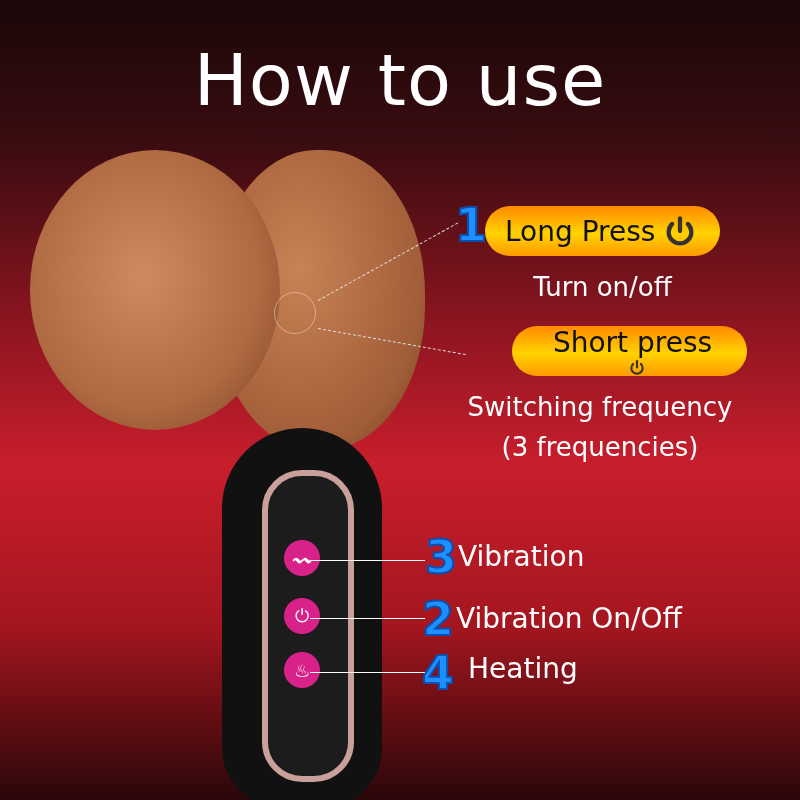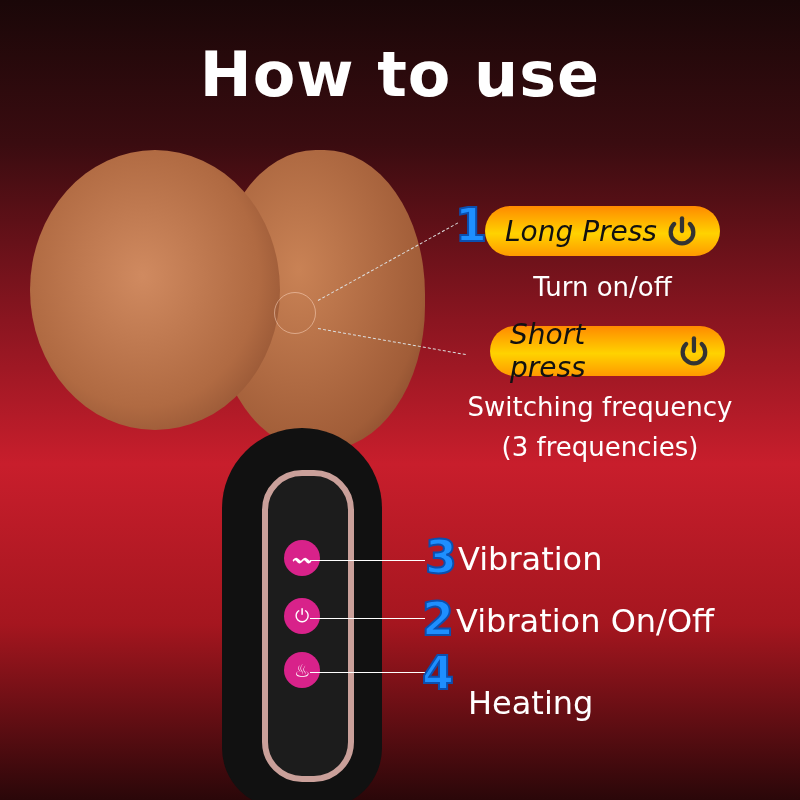--- a/index.html
+++ b/index.html
@@ -1,35 +1,35 @@
 <!DOCTYPE html>
 <html><head>
 <meta charset="utf-8">
 <style>
   html,body{margin:0;padding:0;}
   body{width:800px;height:800px;overflow:hidden;position:relative;
     background:linear-gradient(180deg,#1a0708 0%,#3a0c10 18%,#8a1520 40%,#c81e2c 58%,#a5161f 78%,#2a0709 100%);
     font-family:"DejaVu Sans","Liberation Sans",sans-serif;color:#fff;}
-  .title{position:absolute;top:38px;left:0;width:100%;text-align:center;font-size:62px;font-weight:700;letter-spacing:1px;}
+  .title{position:absolute;top:38px;left:0;width:100%;text-align:center;font-size:72px;font-weight:400;letter-spacing:1px;}
   .device-top{position:absolute;left:30px;top:150px;width:250px;height:280px;border-radius:50%;
     background:radial-gradient(ellipse at 45% 45%,#d08a60 0%,#b06a42 60%,#7a4026 100%);}
   .device-top2{position:absolute;left:215px;top:150px;width:210px;height:300px;border-radius:48%;
     background:radial-gradient(ellipse at 40% 40%,#c98255 0%,#a15d38 70%,#6d3620 100%);}
   .btn-spot{position:absolute;left:274px;top:292px;width:40px;height:40px;border-radius:50%;border:1px solid rgba(255,220,200,.5);}
   .pill{position:absolute;height:50px;border-radius:26px;background:linear-gradient(180deg,#ff8a00 0%,#ffd200 55%,#ff9a00 100%);
-    color:#111;font-size:28px;display:flex;align-items:center;padding:0 14px 0 20px;box-sizing:border-box;font-style:italic;}
+    color:#111;font-size:28px;display:flex;align-items:center;padding:0 14px 0 20px;box-sizing:border-box;}
   .pill .pw{width:34px;height:34px;margin-left:8px;}
   .num{position:absolute;font-size:46px;font-weight:700;color:#1e8fff;-webkit-text-stroke:2px #0b4fb0;}
   .desc{position:absolute;font-size:26px;text-align:center;}
   .remote{position:absolute;left:222px;top:428px;width:160px;height:380px;border-radius:80px 80px 60px 60px;background:#111;}
   .remote-inner{position:absolute;left:262px;top:470px;width:80px;height:300px;border-radius:40px;background:#1c1c1c;border:6px solid #caa09a;}
   .rbtn{position:absolute;width:36px;height:36px;border-radius:50%;background:#d8228a;color:#fff;display:flex;align-items:center;justify-content:center;font-size:18px;}
   .line{position:absolute;height:1px;background:#fff;}
   .dline{position:absolute;border-top:1px dashed #ddd;transform-origin:left center;}
-  .label{position:absolute;font-size:32px;}
+  .label{position:absolute;font-size:28px;}
 </style>
 </head>
 <body>
 
 <div class="title">How to use</div>
 
 <div class="device-top2"></div>
 <div class="device-top"></div>
 <div class="btn-spot"></div>
 
@@ -39,21 +39,21 @@
 <div class="num" style="left:455px;top:198px;">1</div>
 <div class="pill" style="left:485px;top:206px;width:235px;">
   <span>Long Press</span>
   <svg class="pw" viewBox="0 0 24 24">
       <path d="M12 3v9" stroke="#333" stroke-width="3" stroke-linecap="round"></path>
       <path d="M6.5 7a8 8 0 1 0 11 0" fill="none" stroke="#333" stroke-width="3" stroke-linecap="round"></path>
     </svg>
 </div>
 <div class="desc" style="left:485px;top:272px;width:235px;">Turn on/off</div>
 
-<div class="pill" style="left:490px;top:326px;width:235px;">
+<div class="pill" style="left:512px;top:326px;width:235px;flex-direction:column;">
   <span>Short press</span>
   <svg class="pw" viewBox="0 0 24 24">
       <path d="M12 3v9" stroke="#333" stroke-width="3" stroke-linecap="round"></path>
       <path d="M6.5 7a8 8 0 1 0 11 0" fill="none" stroke="#333" stroke-width="3" stroke-linecap="round"></path>
     </svg>
 </div>
 <div class="desc" style="left:430px;top:392px;width:340px;">Switching frequency</div>
 <div class="desc" style="left:430px;top:432px;width:340px;text-align:center;">(3 frequencies)</div>
 
 <div class="remote"></div>
@@ -65,13 +65,13 @@
 
 <div class="line" style="left:310px;top:560px;width:115px;"></div>
 <div class="line" style="left:310px;top:618px;width:115px;"></div>
 <div class="line" style="left:310px;top:672px;width:115px;"></div>
 
 <div class="num" style="left:425px;top:530px;">3</div>
 <div class="label" style="left:458px;top:540px;">Vibration</div>
 <div class="num" style="left:422px;top:592px;">2</div>
 <div class="label" style="left:456px;top:602px;">Vibration On/Off</div>
 <div class="num" style="left:422px;top:646px;">4</div>
-<div class="label" style="left:468px;top:652px;margin-top:32px;">Heating</div>
+<div class="label" style="left:468px;top:652px;">Heating</div>
 
 </body></html>

